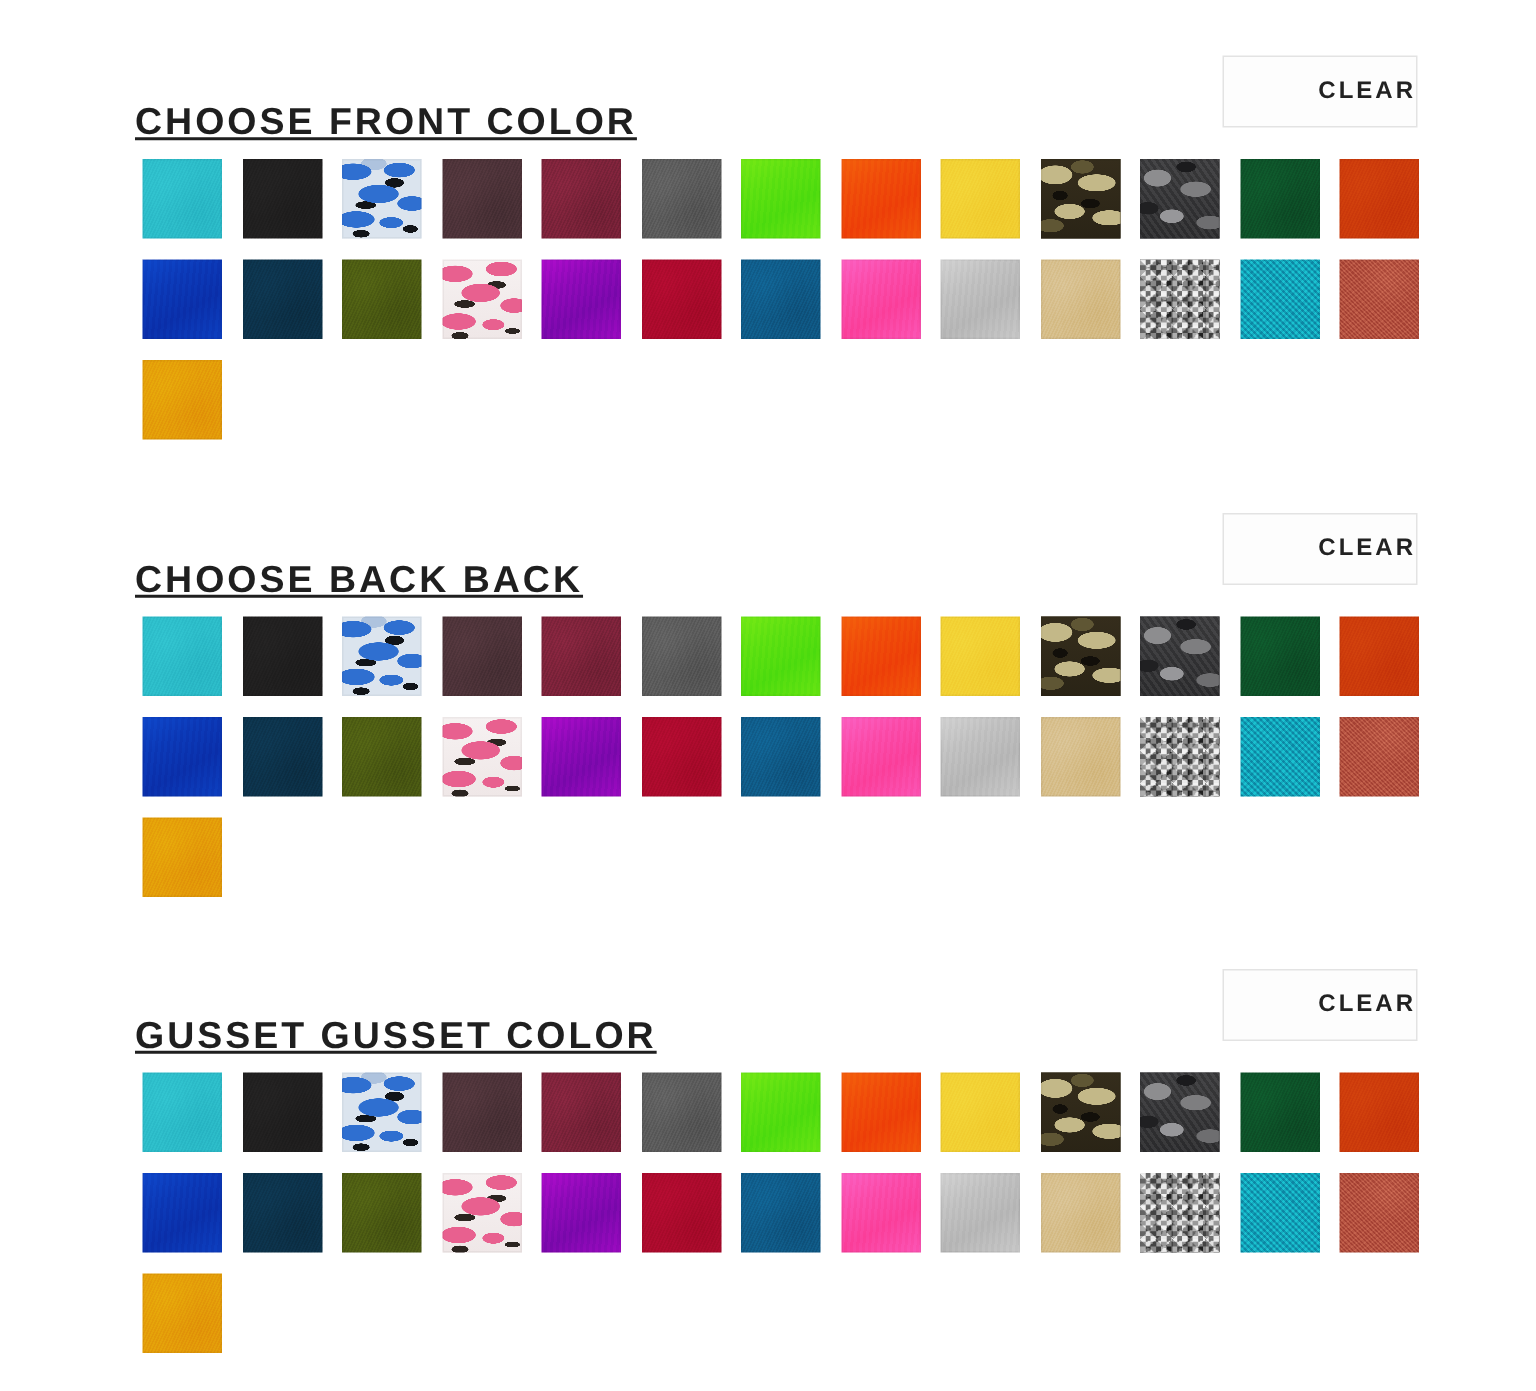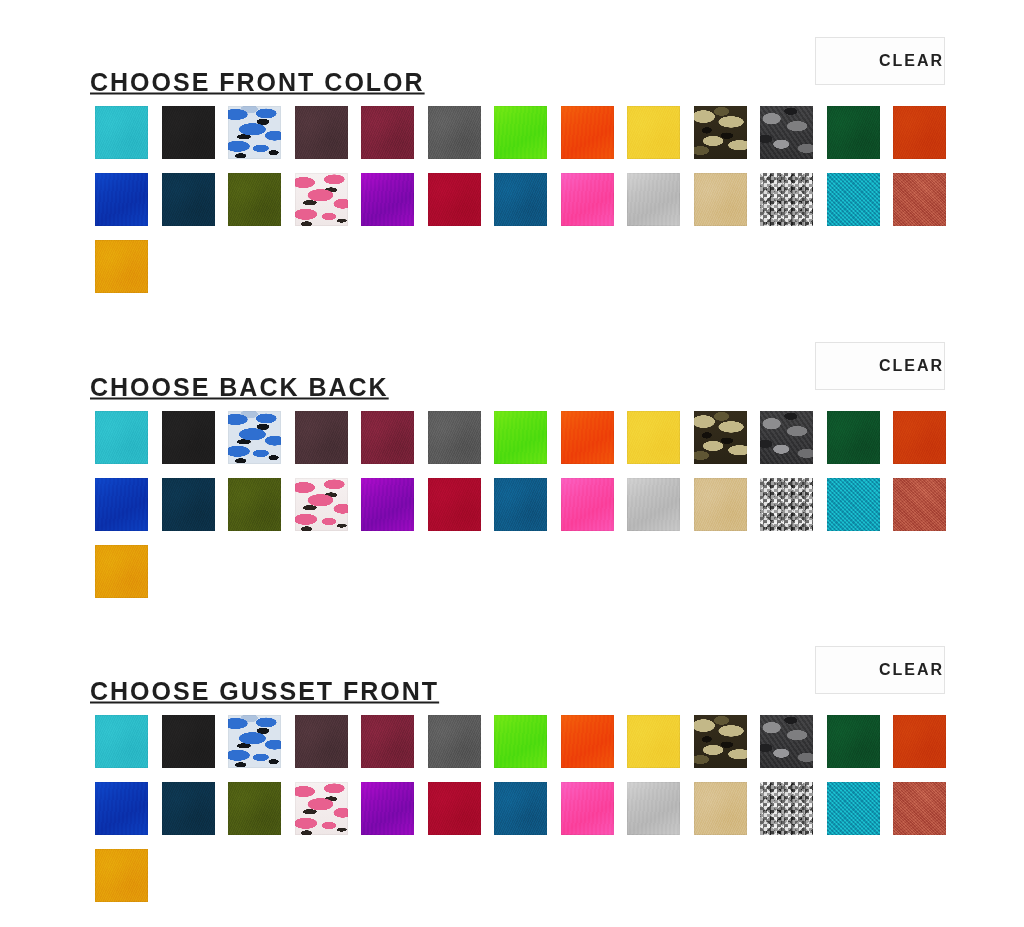--- a/index.html
+++ b/index.html
@@ -283,21 +283,21 @@
         <button class="swatch tex-sheen" title="light-gray" style="background-color: rgb(191, 191, 191);"></button>
         <button class="swatch tex-solid" title="khaki-tan" style="background-color: rgb(214, 189, 137);"></button>
         <button class="swatch tex-camo-digital" title="digital-camo"></button>
         <button class="swatch tex-mesh" title="teal-mesh" style="background-color: rgb(20, 168, 189);"></button>
         <button class="swatch tex-heather" title="rust-heather" style="background-color: rgb(179, 80, 63);"></button>
         <button class="swatch tex-solid" title="golden-yellow" style="background-color: rgb(228, 157, 9);"></button>
       </div>
     </div>
     <div class="section" style="top: 639px;">
       <div class="section-header">
-        <h2 class="section-title">CHOOSE GUSSET FRONT</h2>
+        <h2 class="section-title">GUSSET GUSSET COLOR</h2>
         <button class="clear-button">CLEAR</button>
       </div>
       <div class="swatch-grid">
         <button class="swatch tex-solid" title="turquoise" style="background-color: rgb(44, 188, 201);"></button>
         <button class="swatch tex-solid" title="black" style="background-color: rgb(32, 31, 31);"></button>
         <button class="swatch tex-camo-blue" title="blue-camo"></button>
         <button class="swatch tex-solid" title="dark-plum" style="background-color: rgb(76, 50, 56);"></button>
         <button class="swatch tex-solid" title="maroon" style="background-color: rgb(123, 34, 57);"></button>
         <button class="swatch tex-solid" title="charcoal-gray" style="background-color: rgb(90, 90, 90);"></button>
         <button class="swatch tex-sheen" title="neon-green" style="background-color: rgb(90, 224, 16);"></button>

